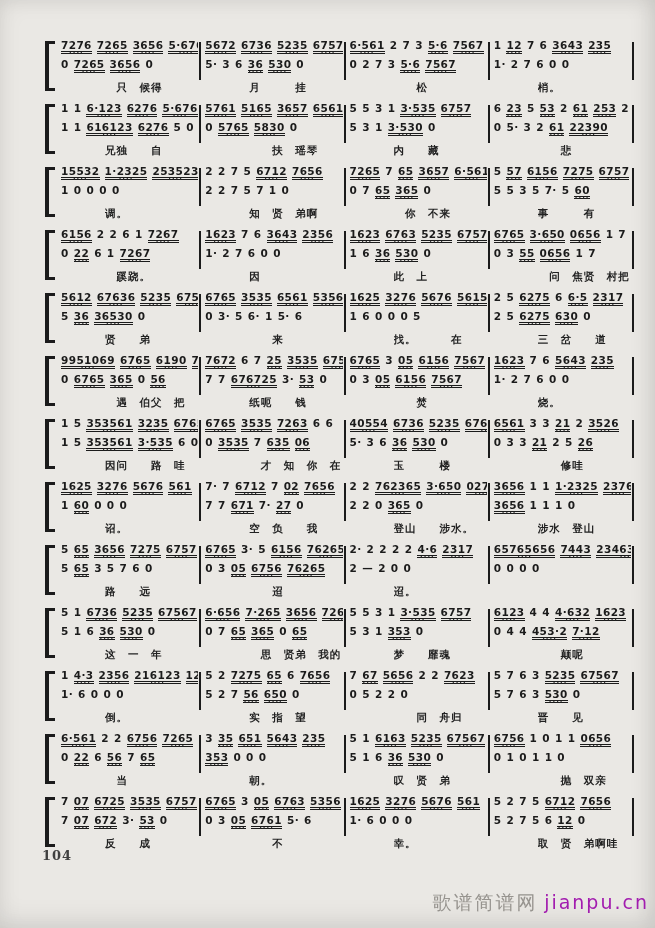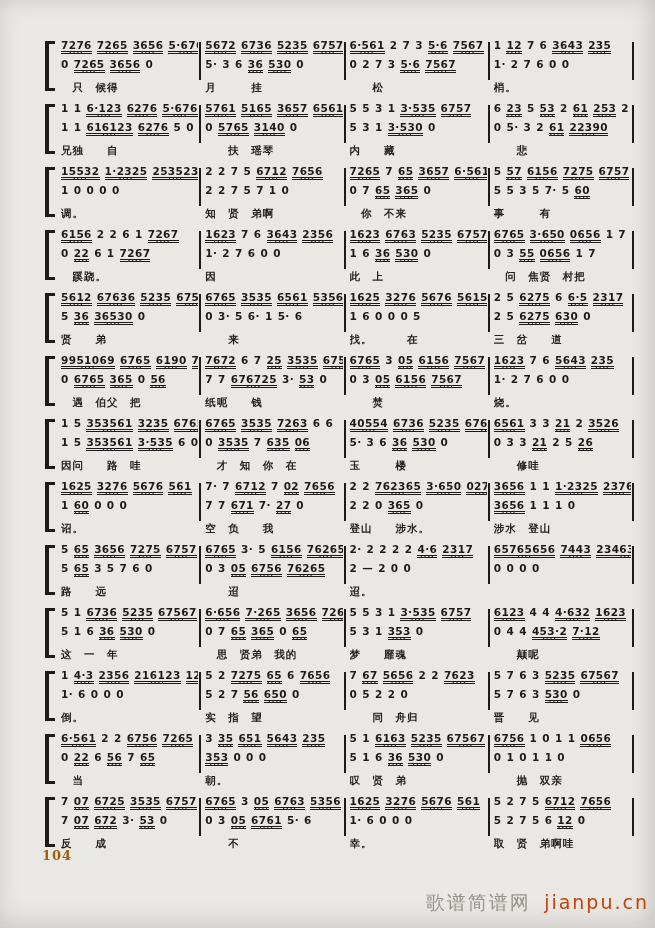--- a/index.html
+++ b/index.html
@@ -24,26 +24,26 @@
     font-family:"DejaVu Sans",sans-serif;font-weight:700;font-size:10.5px;line-height:11px;
     letter-spacing:.4px;color:#1b1b1b;display:inline-block;text-align:center;position:relative;
   }
   .beam{border-bottom:3px double #1b1b1b;padding-bottom:0;}
   .beam::after{
     content:"····";position:absolute;left:0;right:0;top:100%;
     font-size:7px;line-height:4px;letter-spacing:1px;color:#333;height:4px;overflow:hidden;text-align:center;
   }
   .ly{
     margin-top:4px;font-family:"DejaVu Sans",sans-serif;font-weight:700;font-size:10.5px;
-    color:#222;white-space:pre;letter-spacing:1px;height:14px;overflow:hidden;
+    color:#222;white-space:pre;letter-spacing:1px;height:14px;overflow:hidden;margin-left:44px;
   }
-  .pagenum{position:absolute;left:42px;top:848px;font:700 13px "DejaVu Serif",serif;color:#a16207;letter-spacing:1px;}
+  .pagenum{position:absolute;left:42px;top:848px;font:700 13px "DejaVu Serif",serif;color:#404040;letter-spacing:1px;}
   .watermark{position:absolute;right:6px;top:890px;font-size:19px;letter-spacing:2px;white-space:nowrap;}
-  .wm-site{color:#97948f;font-family:Liberation Mono, monospace;}
-  .wm-domain{color:#c2410c;font-family:"DejaVu Sans",sans-serif;}
+  .wm-site{color:#97948f;font-family:Liberation Serif, serif;}
+  .wm-domain{color:#a21caf;font-family:"DejaVu Sans",sans-serif;}
 </style>
 </head>
 <body>
 
 <div class="page">
   <div class="score">
       <div class="sys">
         <div class="bracket"></div>
         <div class="m">
           <div class="ln top">
@@ -144,21 +144,21 @@
         <div class="m">
           <div class="ln top">
             <span class="tk beam">5761</span>
             <span class="tk beam">5165</span>
             <span class="tk beam">3657</span>
             <span class="tk beam">6561</span>
           </div>
           <div class="ln bot">
             <span class="tk">0</span>
             <span class="tk beam">5765</span>
-            <span class="tk beam">3140</span>
+            <span class="tk beam">5830</span>
             <span class="tk">0</span>
           </div>
           <div class="ly">　　扶　瑶琴</div>
         </div>
         <div class="bar"></div>
         <div class="m">
           <div class="ln top">
             <span class="tk">5</span>
             <span class="tk">5</span>
             <span class="tk">3</span>

